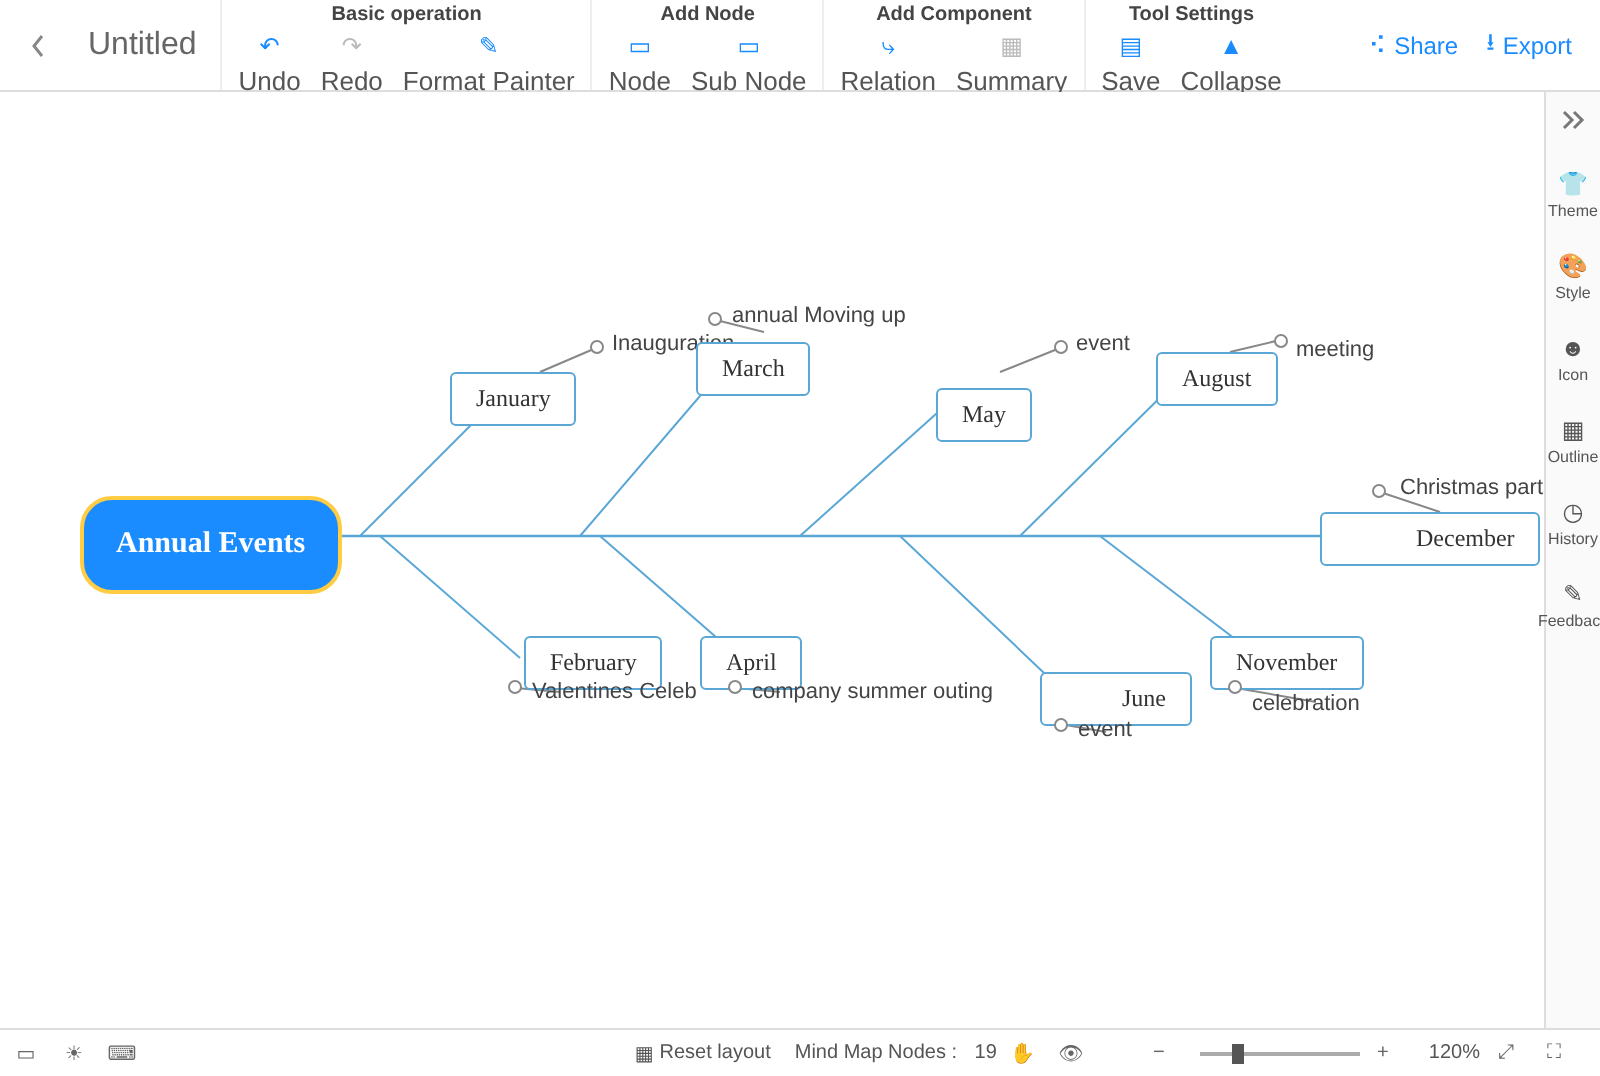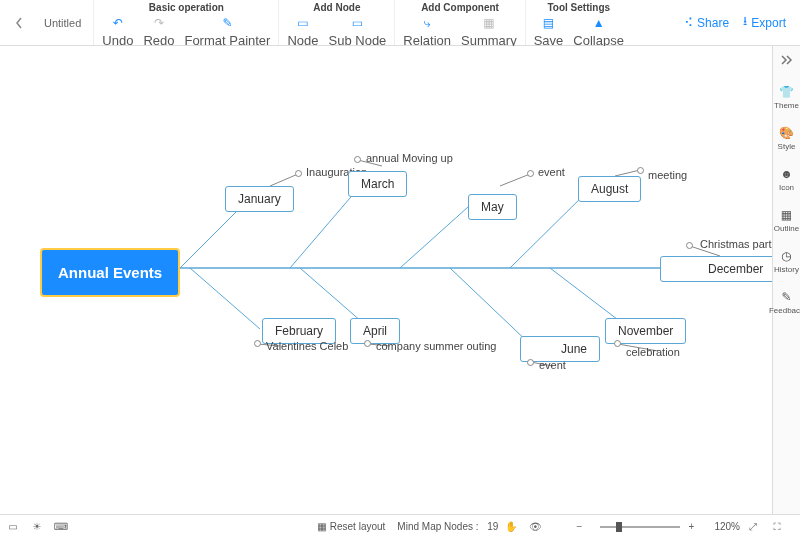--- a/index.html
+++ b/index.html
@@ -1,39 +1,39 @@
 <!DOCTYPE html>
 <html><head>
 <meta charset="utf-8">
 <style>
   * { box-sizing: border-box; margin: 0; padding: 0; }
   body { font-family: Arial, sans-serif; font-size: 12px; color: #333; background: #fff; width: 800px; height: 538px; overflow: hidden; position: relative; }
   
   
   .topbar { height: 46px; border-bottom: 1px solid #ddd; display: flex; align-items: stretch; padding: 0 6px; }
   .back { display: flex; align-items: center; padding: 0 8px; cursor: pointer; color: #666; }
-  .doc-title { display: flex; align-items: center; padding: 0 12px; color: #666; font-size: 11px; min-width: 60px; }
+  .doc-title { display: flex; align-items: center; padding: 0 12px; color: #666; font-size: 16px; min-width: 60px; }
   .toolbar-group { border-left: 1px solid #eee; padding: 2px 8px; display: flex; flex-direction: column; align-items: center; }
   .toolbar-group .group-title { font-size: 10px; font-weight: bold; color: #444; margin-bottom: 2px; white-space: nowrap; }
   .toolbar-group .items { display: flex; gap: 10px; }
   .tool-item { display: flex; flex-direction: column; align-items: center; cursor: pointer; min-width: 24px; }
   .tool-item .ticon { width: 16px; height: 16px; display: flex; align-items: center; justify-content: center; color: #1a8cff; }
   .tool-item.disabled .ticon { color: #bbb; }
   .tool-item .tlabel { font-size: 13px; color: #555; margin-top: 2px; white-space: nowrap; }
   .topbar .spacer { flex: 1; }
   .top-actions { display: flex; align-items: center; gap: 14px; padding-right: 8px; }
   .top-action { display: flex; align-items: center; gap: 4px; color: #1a8cff; cursor: pointer; font-size: 12px; }
   
   
   .workspace { position: absolute; top: 46px; left: 0; right: 28px; bottom: 24px; background: #fff; }
   .canvas { position: absolute; inset: 0; }
   .canvas svg { position: absolute; inset: 0; width: 100%; height: 100%; }
   
-  .node { position: absolute; border: 1px solid #5aa7d6; border-radius: 3px; background: #fff; padding: 5px 12px; font-size: 12px; color: #333; cursor: pointer; white-space: nowrap; }
-  .root-node { background: #1a8cff; color: #fff; font-weight: bold; font-size: 15px; padding: 14px 16px; border: 2px solid #ffcc44; border-radius: 4px; }
+  .node { position: absolute; border: 1px solid #5aa7d6; border-radius: 3px; background: #fff; padding: 5px 12px; font-size: 12px; color: #333; cursor: pointer; white-space: nowrap; font-family: Liberation Serif, serif; }
+  .root-node { background: #1a8cff; color: #fff; font-weight: bold; font-size: 15px; padding: 14px 16px; border: 2px solid #ffcc44; border-radius: 16px; }
   .leaf-label { position: absolute; font-size: 11px; color: #444; white-space: nowrap; }
   .leaf-dot { position: absolute; width: 7px; height: 7px; border: 1px solid #888; border-radius: 50%; background: #fff; }
   
   
   .right-panel { position: absolute; top: 46px; right: 0; width: 28px; bottom: 24px; border-left: 1px solid #ddd; display: flex; flex-direction: column; align-items: center; padding-top: 8px; gap: 16px; background: #fafafa; }
   .collapse-btn { cursor: pointer; color: #666; }
   .panel-item { display: flex; flex-direction: column; align-items: center; gap: 2px; cursor: pointer; }
   .panel-item .picon { width: 14px; height: 14px; display: flex; align-items: center; justify-content: center; color: #555; }
   .panel-item .plabel { font-size: 8px; color: #555; }
   

